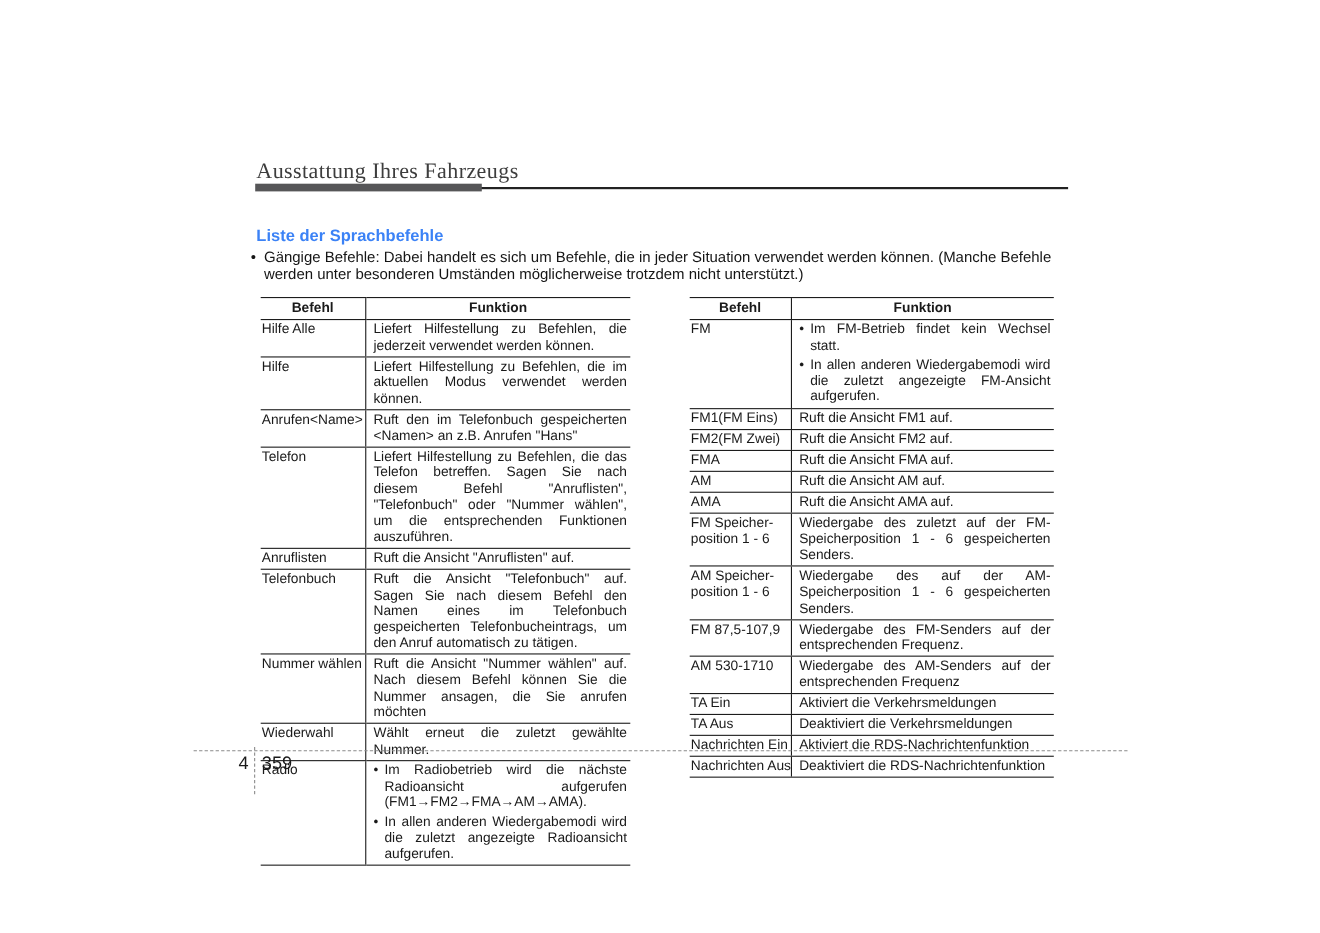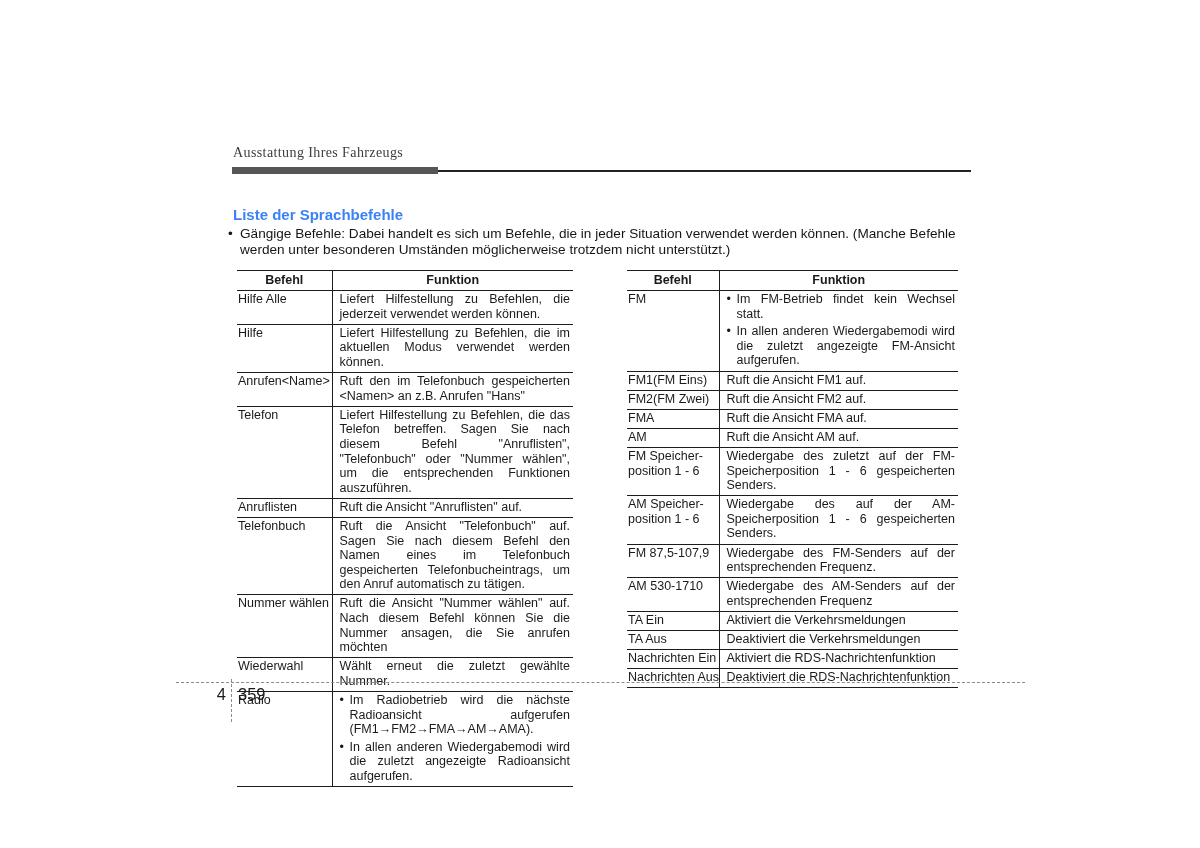--- a/index.html
+++ b/index.html
@@ -13,21 +13,21 @@
     color: #151515;
     overflow: hidden;
   }
 
   
   .running-head {
     position: absolute;
     left: 233px;
     top: 145px;
     font-family: "Liberation Serif", "DejaVu Serif", serif;
-    font-size: 14px;
+    font-size: 20px;
     color: #3d3d3d;
     letter-spacing: 0.4px;
   }
   .head-rule-thin {
     position: absolute;
     left: 236px;
     top: 170px;
     width: 735px;
     height: 2px;
     background: #222222;
@@ -253,20 +253,26 @@
             <div>Ruft die Ansicht FMA auf.</div>
           </td>
         </tr>
         <tr>
           <td class="befehl">AM</td>
           <td class="funktion">
             <div>Ruft die Ansicht AM auf.</div>
           </td>
         </tr>
         <tr>
+          <td class="befehl">AMA</td>
+          <td class="funktion">
+            <div>Ruft die Ansicht AMA auf.</div>
+          </td>
+        </tr>
+        <tr>
           <td class="befehl">FM Speicher-
 position 1 - 6</td>
           <td class="funktion">
             <div>Wiedergabe des zuletzt auf der FM-Speicherposition 1 - 6 gespeicherten Senders.</div>
           </td>
         </tr>
         <tr>
           <td class="befehl">AM Speicher-
 position 1 - 6</td>
           <td class="funktion">

